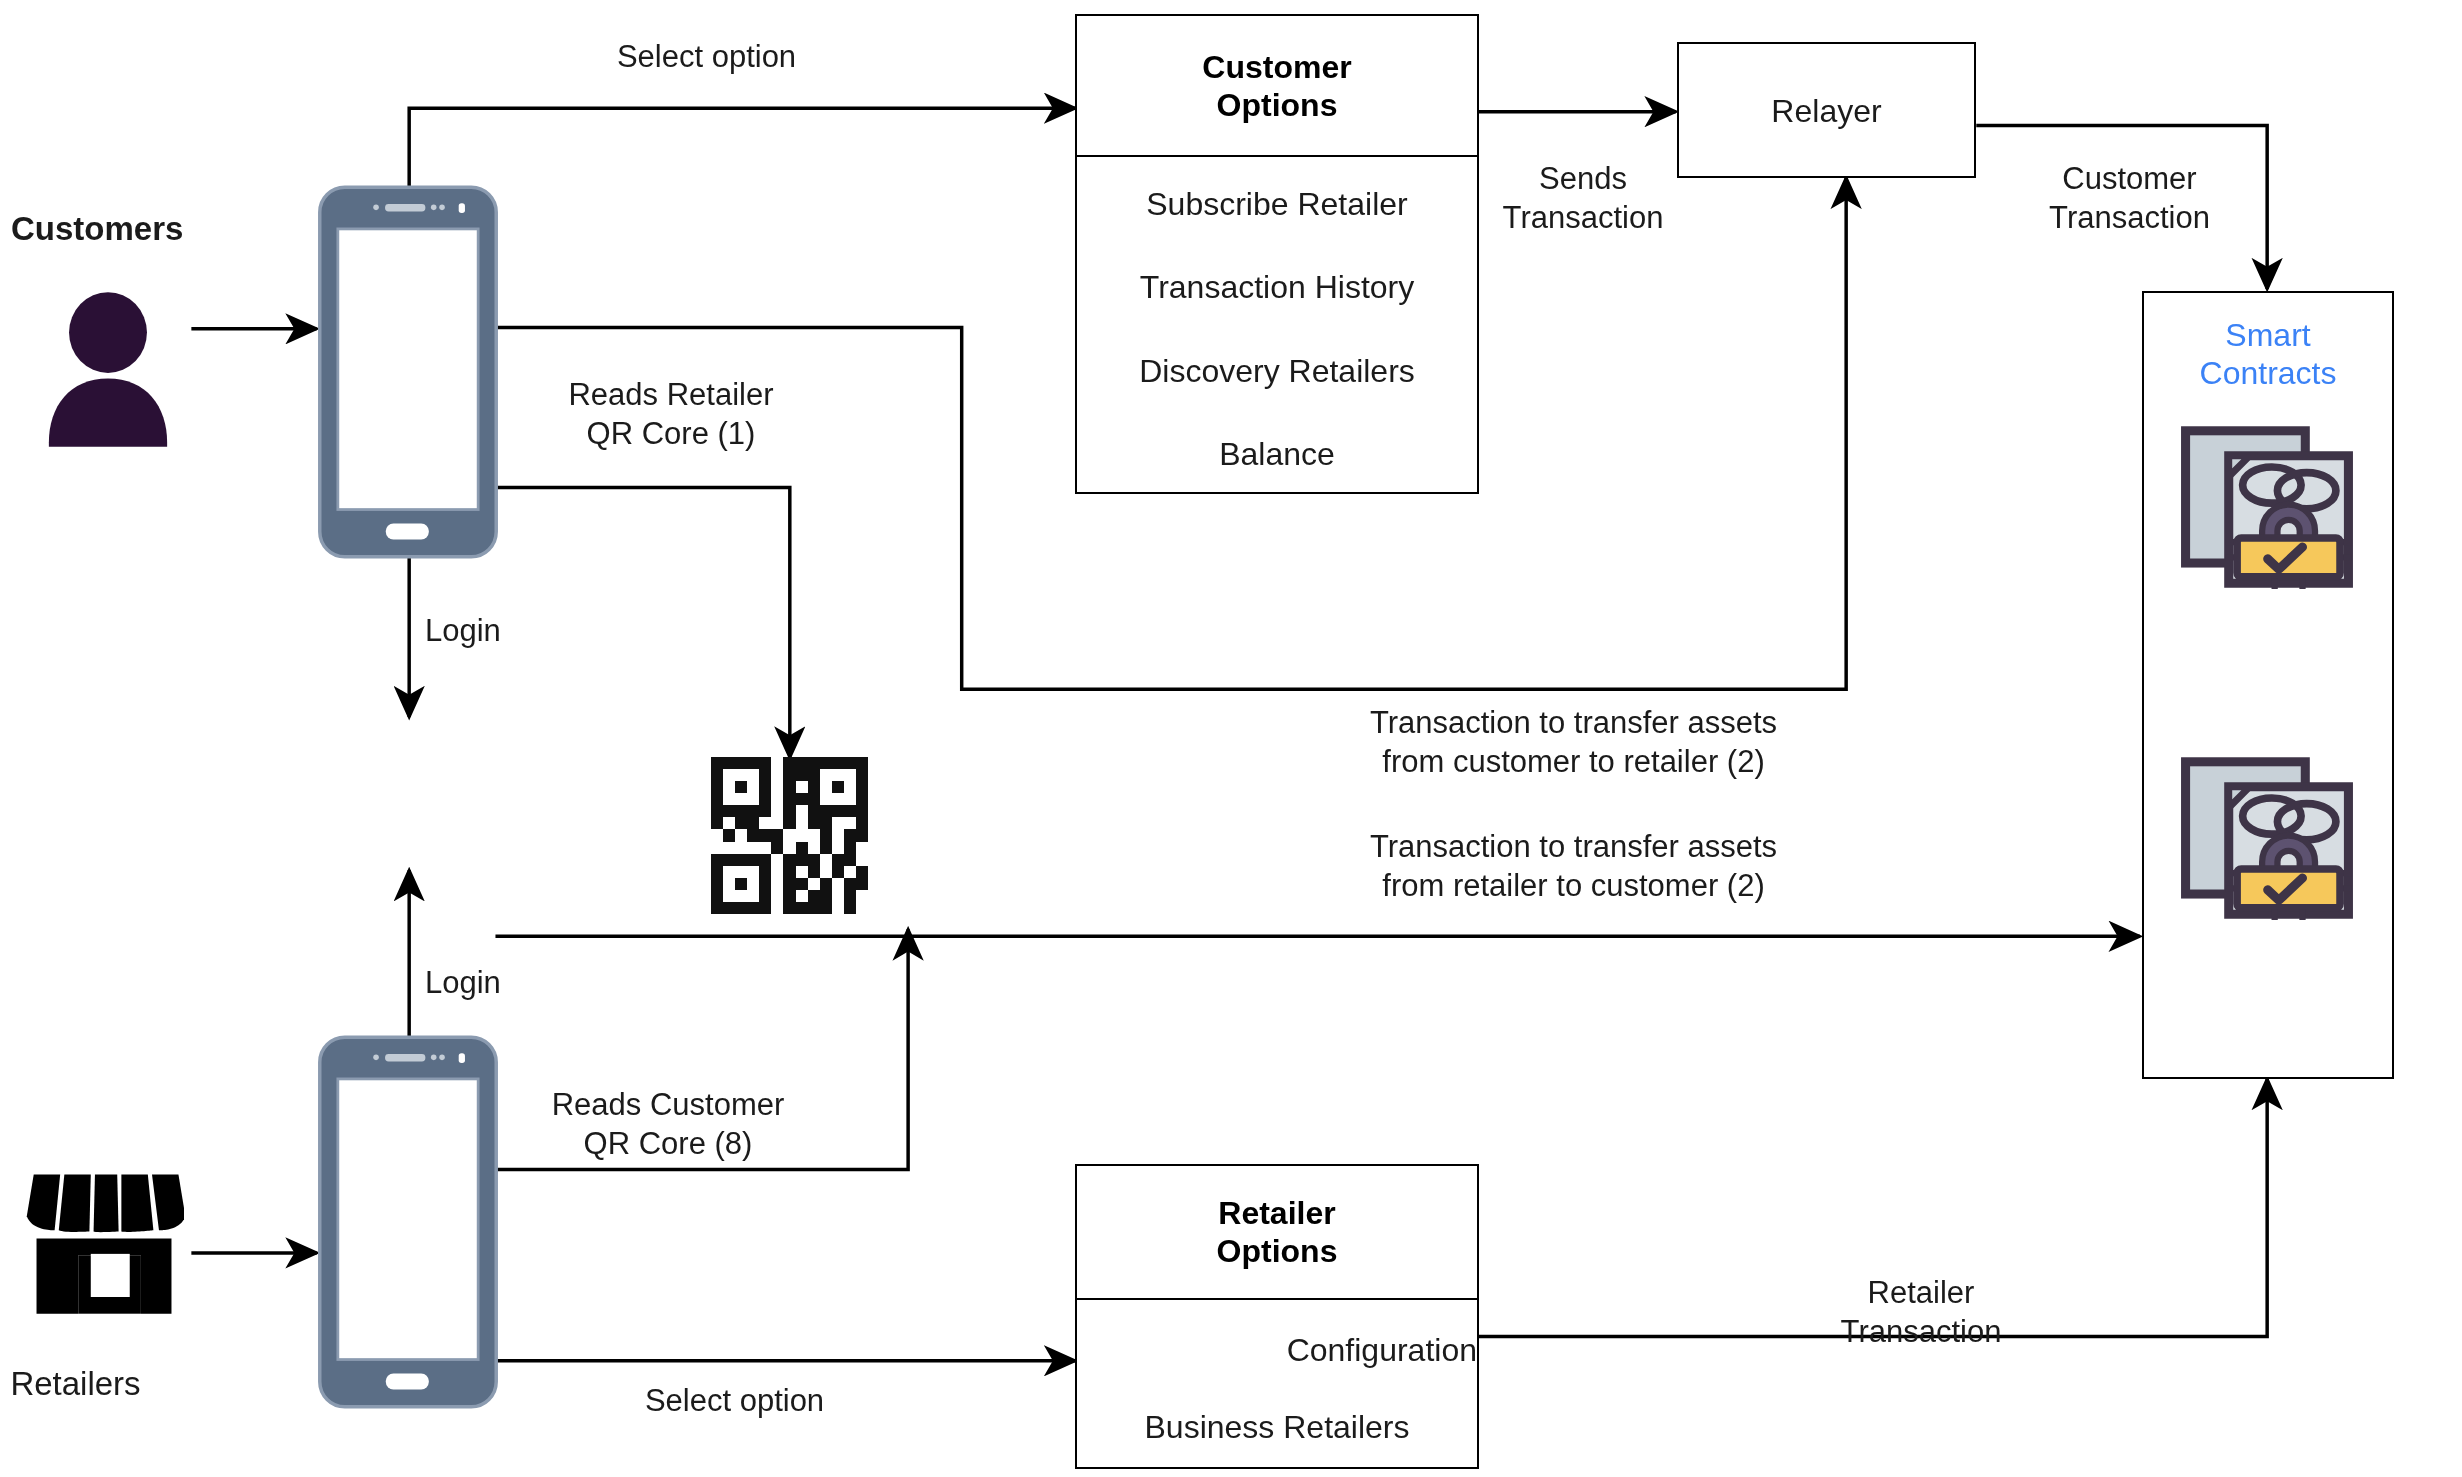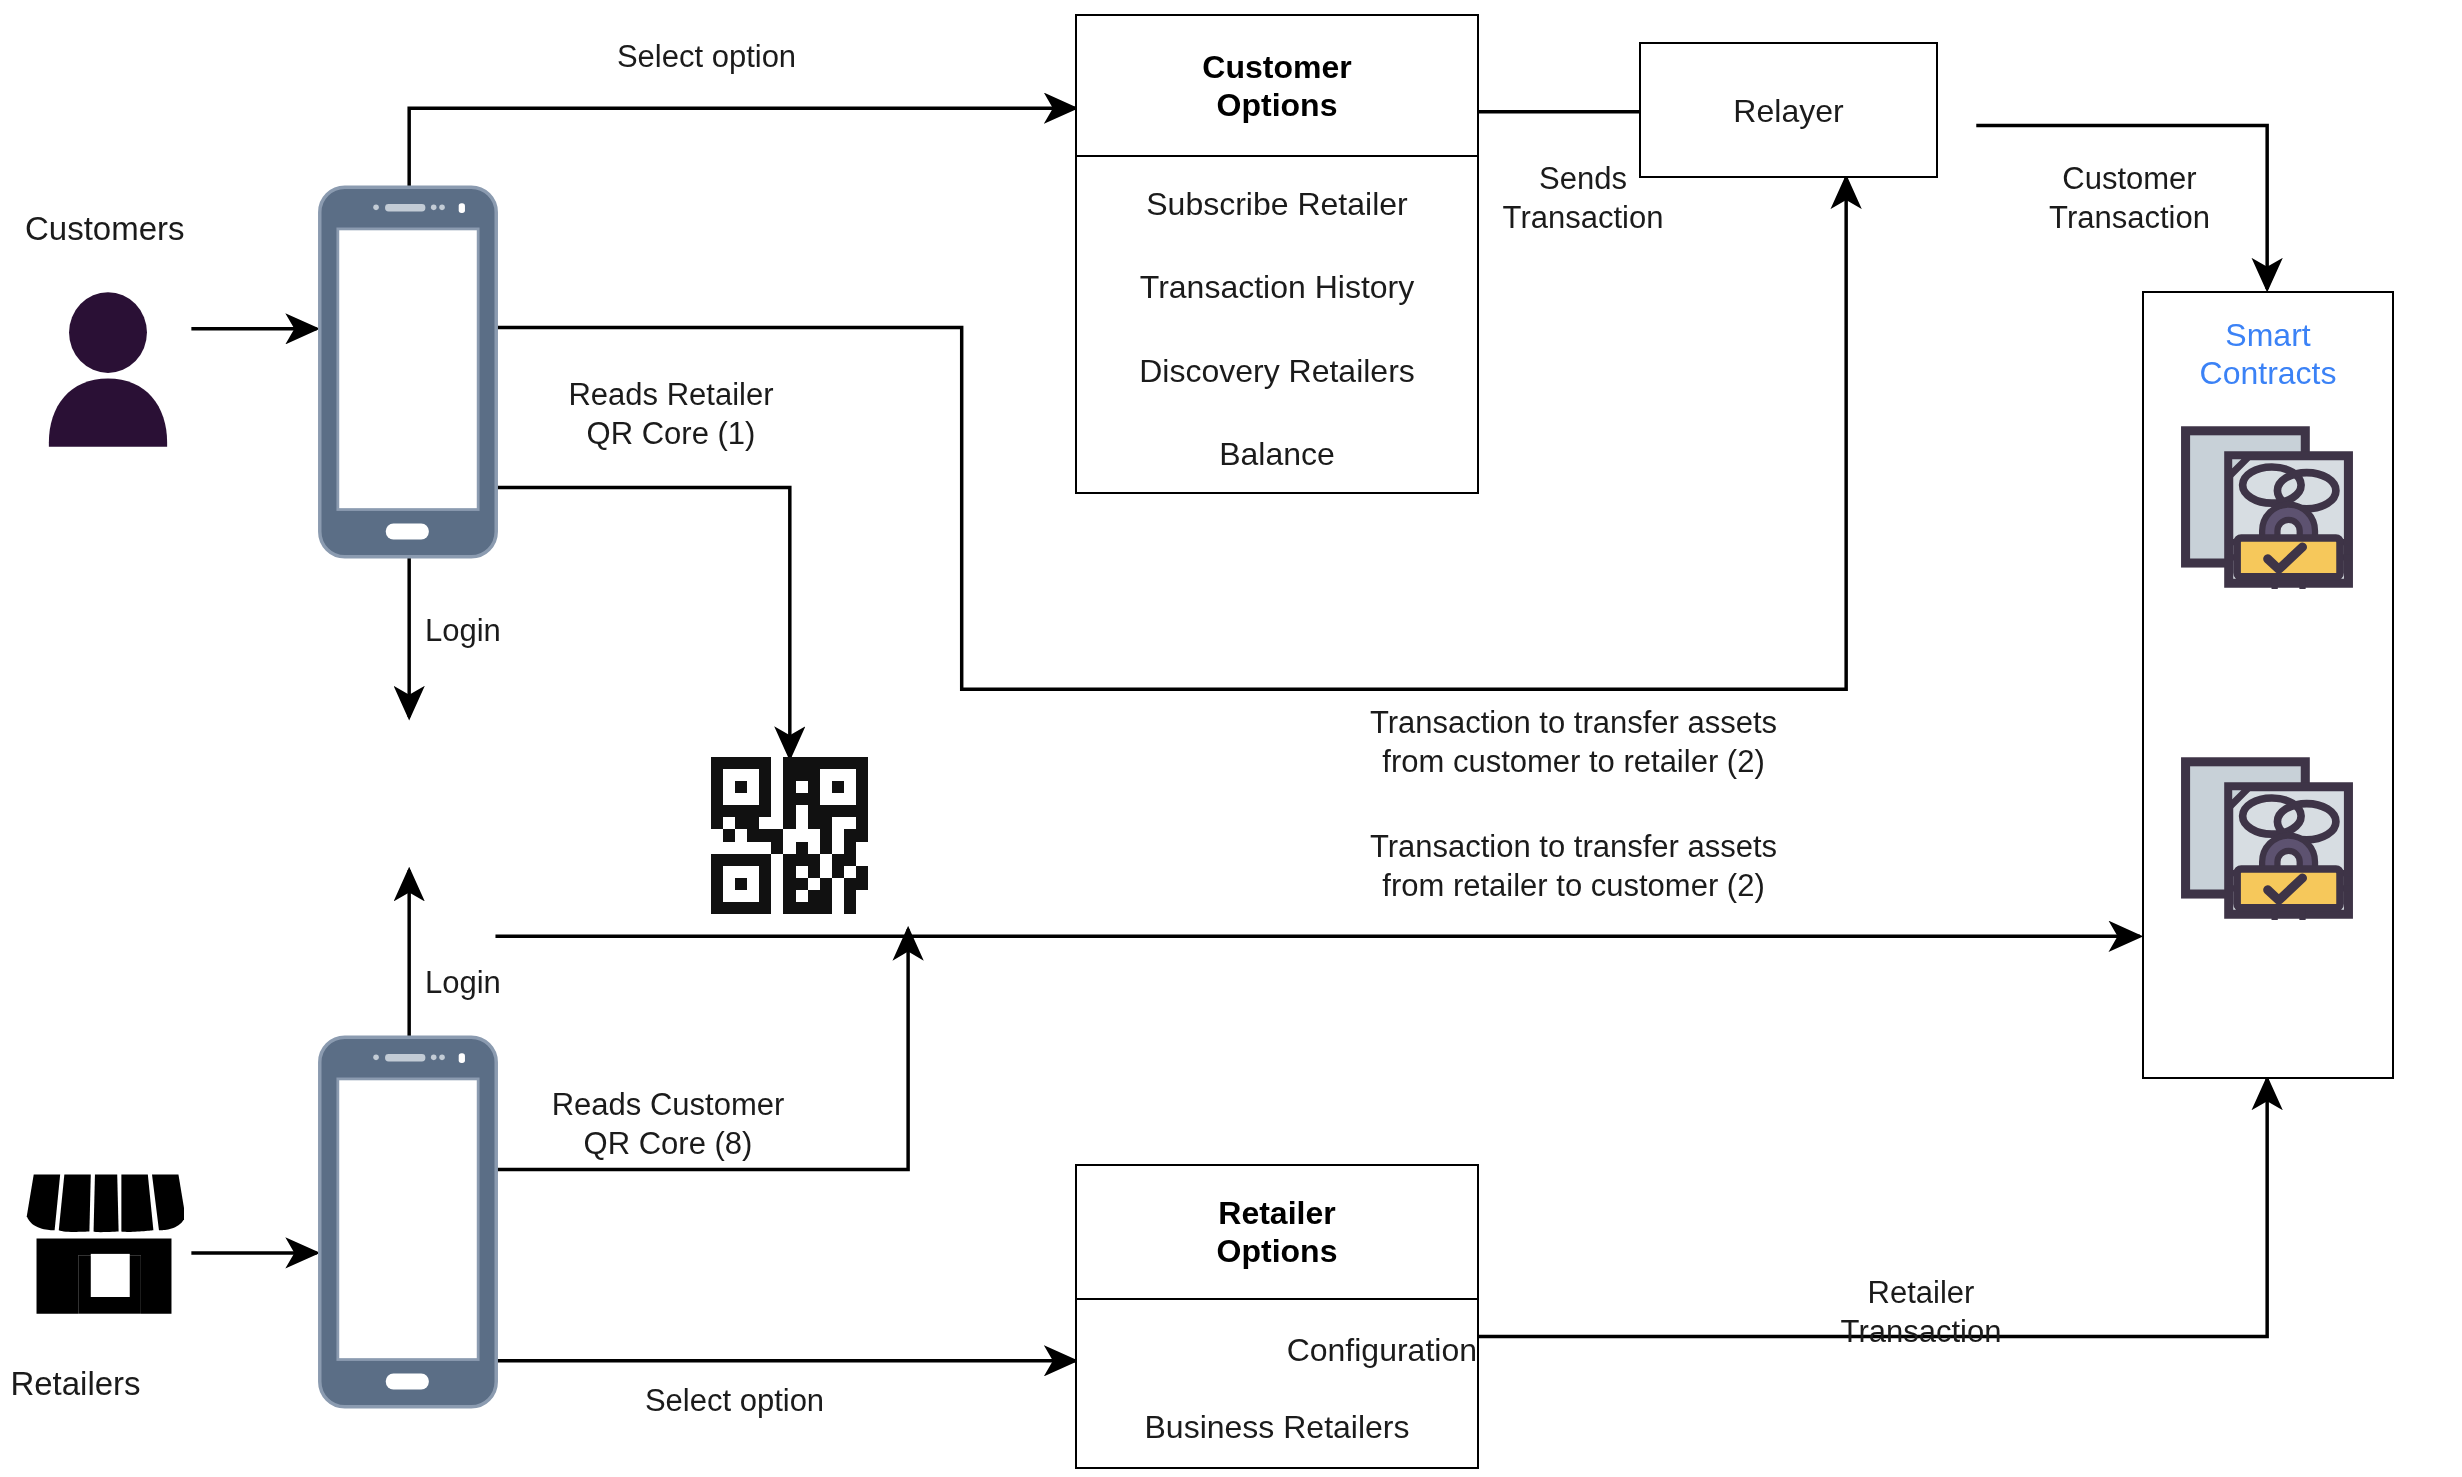--- a/index.html
+++ b/index.html
@@ -78,21 +78,21 @@
 
     </g>
   </svg>
 
   <div class="node" style="left:28px;top:292px;width:160px;height:157px;">
     <svg class="icon" viewBox="0 0 230 225" width="160" height="157" xmlns="http://www.w3.org/2000/svg">
       <ellipse cx="115" cy="58" rx="56" ry="58" fill="#2a1035"></ellipse>
       <path d="M115,124 C170,124 200,164 200,216 L200,222 L30,222 L30,216 C30,164 60,124 115,124 Z" fill="#2a1035"></path>
     </svg>
   </div>
-  <div class="actorlabel" style="left:25px;top:209px;width:278px;">Customers</div>
+  <div class="actorlabel" style="left:11px;top:209px;width:278px;font-weight:bold;">Customers</div>
 
   <div class="node" style="left:317px;top:184px;width:182px;height:376px;">
     <svg class="icon" viewBox="0 0 262 540" width="182" height="376" xmlns="http://www.w3.org/2000/svg">
       <rect x="4" y="4" width="254" height="532" rx="36" ry="36" fill="#5b6e86" stroke="#8b9bb0" stroke-width="5"></rect>
       <rect x="30" y="64" width="202" height="404" fill="#ffffff" stroke="#8b9bb0" stroke-width="4"></rect>
       <rect x="98" y="28" width="58" height="11" rx="5" fill="#c3ccd6"></rect>
       <circle cx="85" cy="33" r="4" fill="#c3ccd6"></circle>
       <circle cx="168" cy="33" r="4" fill="#c3ccd6"></circle>
       <circle cx="180" cy="33" r="4" fill="#c3ccd6"></circle>
       <rect x="204" y="27" width="9" height="14" rx="4" fill="#ffffff"></rect>
@@ -103,21 +103,21 @@
   <div class="node box" style="left:1075px;top:14px;width:404px;height:480px;">
     <div class="opt-title" style="top:33px;white-space:pre-line;">Customer
 Options</div>
     <div class="divider" style="top:139px;"></div>
     <div class="opt-item" style="top:171px;">Subscribe Retailer</div>
     <div class="opt-item" style="top:254px;">Transaction History</div>
     <div class="opt-item" style="top:338px;">Discovery Retailers</div>
     <div class="opt-item" style="top:421px;">Balance</div>
   </div>
 
-  <div class="node box" style="left:1639px;top:42px;width:299px;height:136px;">
+  <div class="node box" style="left:1677px;top:42px;width:299px;height:136px;">
     <div class="boxlabel" style="top:49px;">Relayer</div>
   </div>
 
   <div class="node box" style="left:2142px;top:291px;width:252px;height:788px;">
     <div class="sc-title" style="top:24px;white-space:pre-line;">Smart
 Contracts</div>
 
     <div class="node" style="left:36px;top:132px;width:174px;height:164px;">
       <svg class="icon" viewBox="0 0 250 235" width="174" height="164" xmlns="http://www.w3.org/2000/svg">
         <rect x="8" y="8" width="172" height="190" fill="#c8d1d8" stroke="#3e3447" stroke-width="13"></rect>

